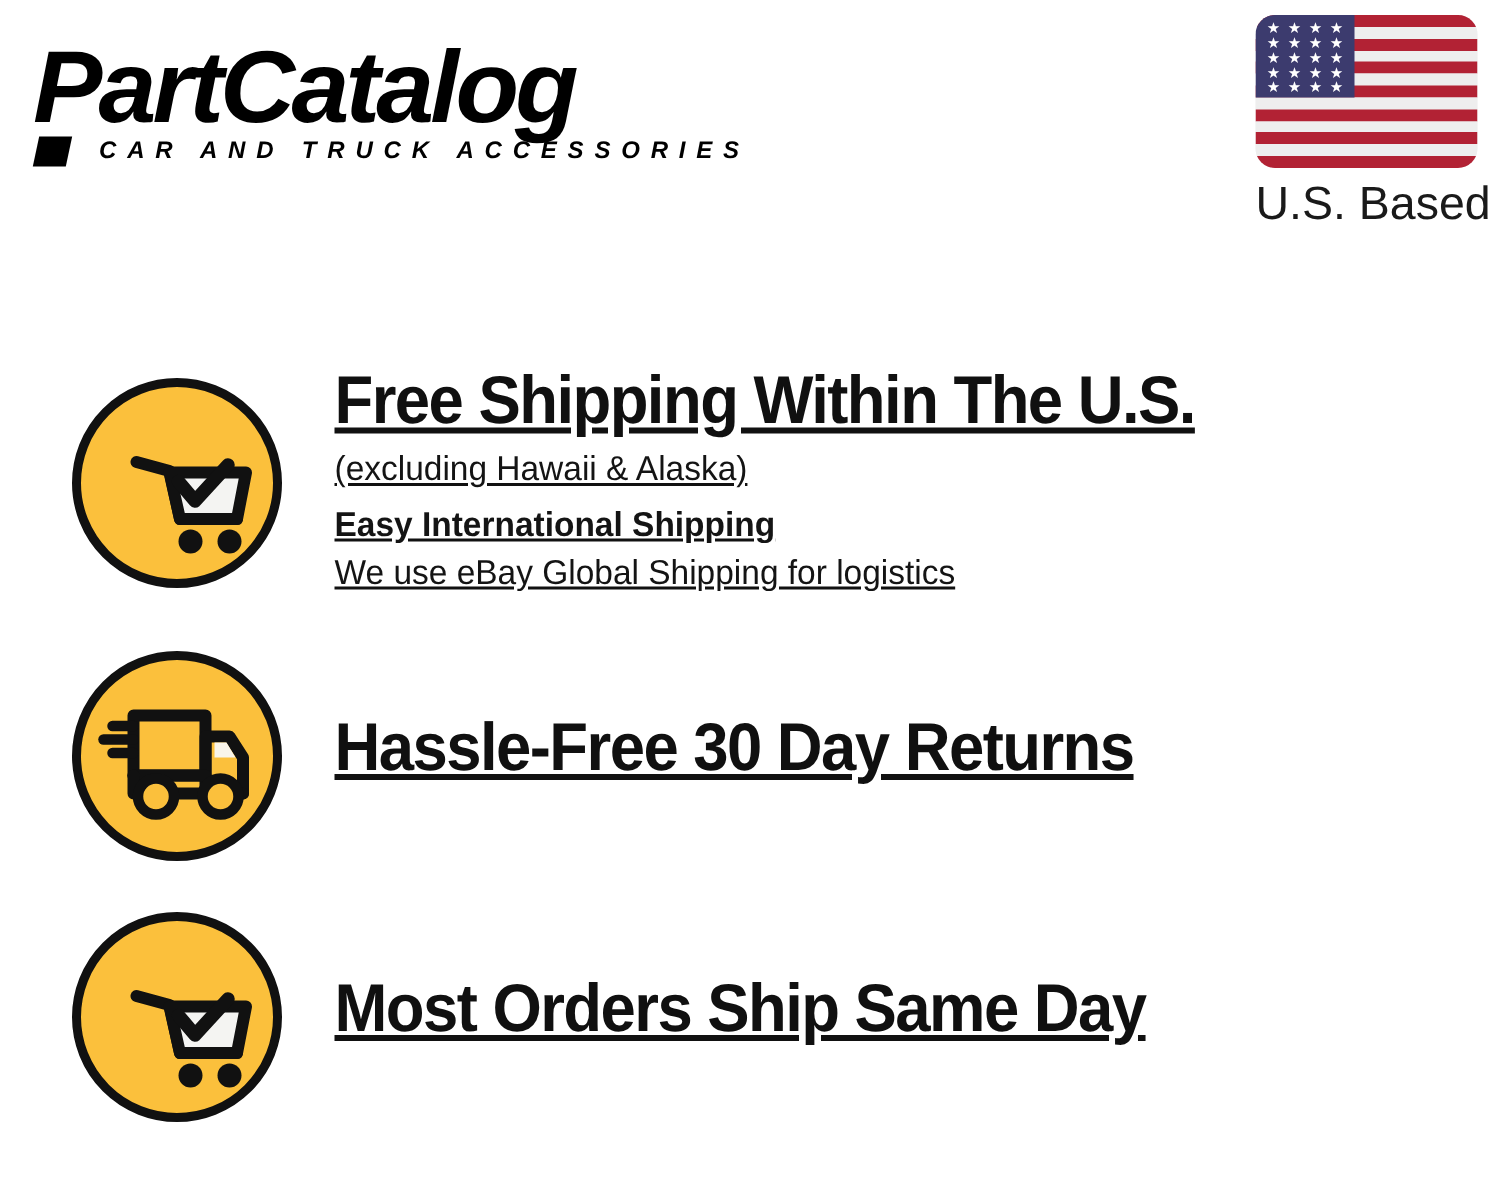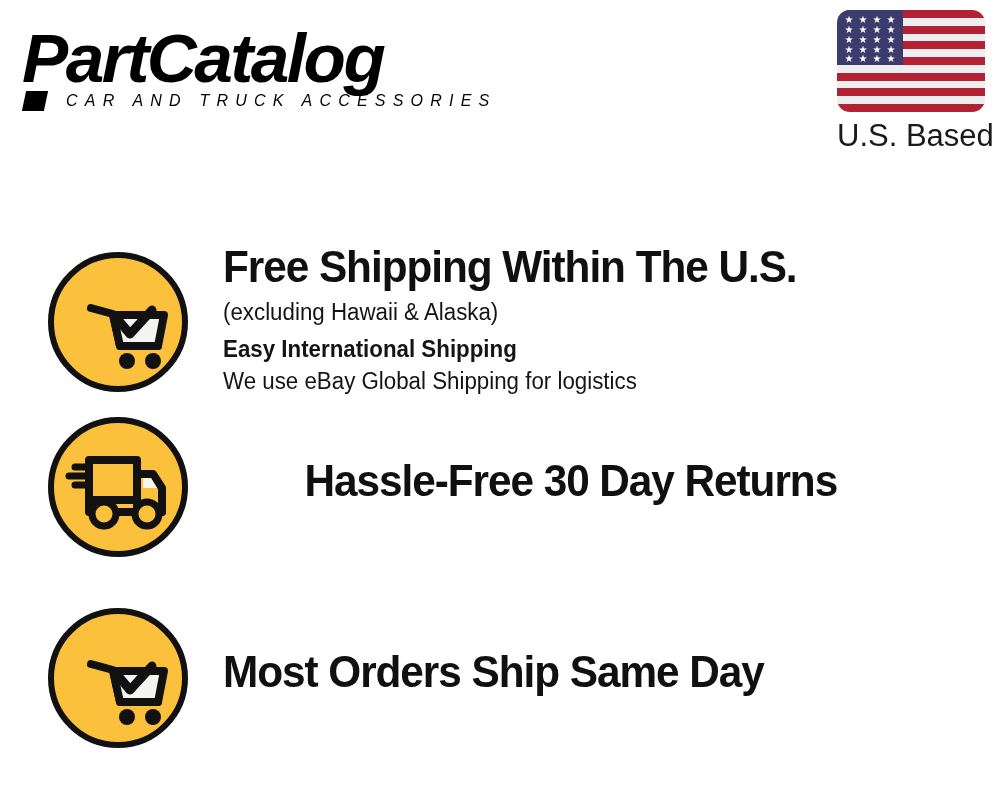--- a/index.html
+++ b/index.html
@@ -54,21 +54,21 @@
     width: 22px;
     height: 20px;
     background: #000000;
     transform: skewX(-12deg);
   }
   .logo-tagline {
     position: absolute;
     left: 44px;
     top: 2px;
     font-family: "Liberation Sans", sans-serif;
-    font-weight: 400;
+    font-weight: 700;
     font-style: italic;
     font-size: 16px;
     letter-spacing: 7.2px;
     color: #000000;
     white-space: nowrap;
   }
 
   
   .flag-block {
     position: absolute;
@@ -130,37 +130,38 @@
     top: 230px;
     width: 1000px;
   }
   .feature {
     position: absolute;
     left: 0;
     width: 1000px;
     height: 172px;
   }
   .feature-0 { top: 6px; }
-  .feature-1 { top: 171px; text-align: center; }
+  .feature-1 { top: 188px; }
   .feature-2 { top: 362px; }
 
   .badge {
     position: absolute;
     left: 45px;
     top: 13px;
     width: 146px;
     height: 146px;
   }
   .badge svg { display: block; width: 146px; height: 146px; }
 
   .feature-text {
     position: absolute;
     left: 223px;
     top: 0;
     width: 740px;
+    text-decoration: underline;
   }
   .feature-heading {
     font-family: "Liberation Sans", sans-serif;
     font-weight: 700;
     font-size: 45px;
     line-height: 54px;
     letter-spacing: -1.1px;
     color: #101010;
     white-space: nowrap;
     transform: scaleX(0.94);

